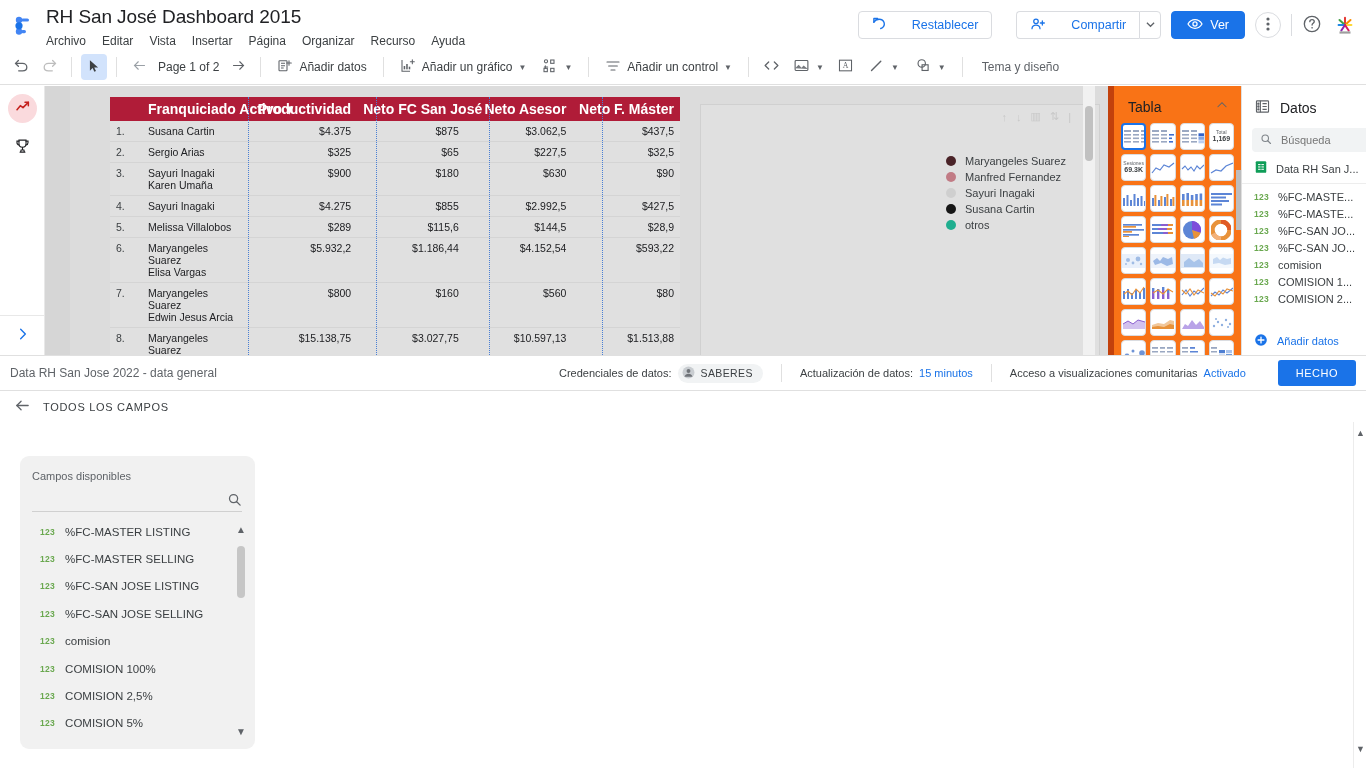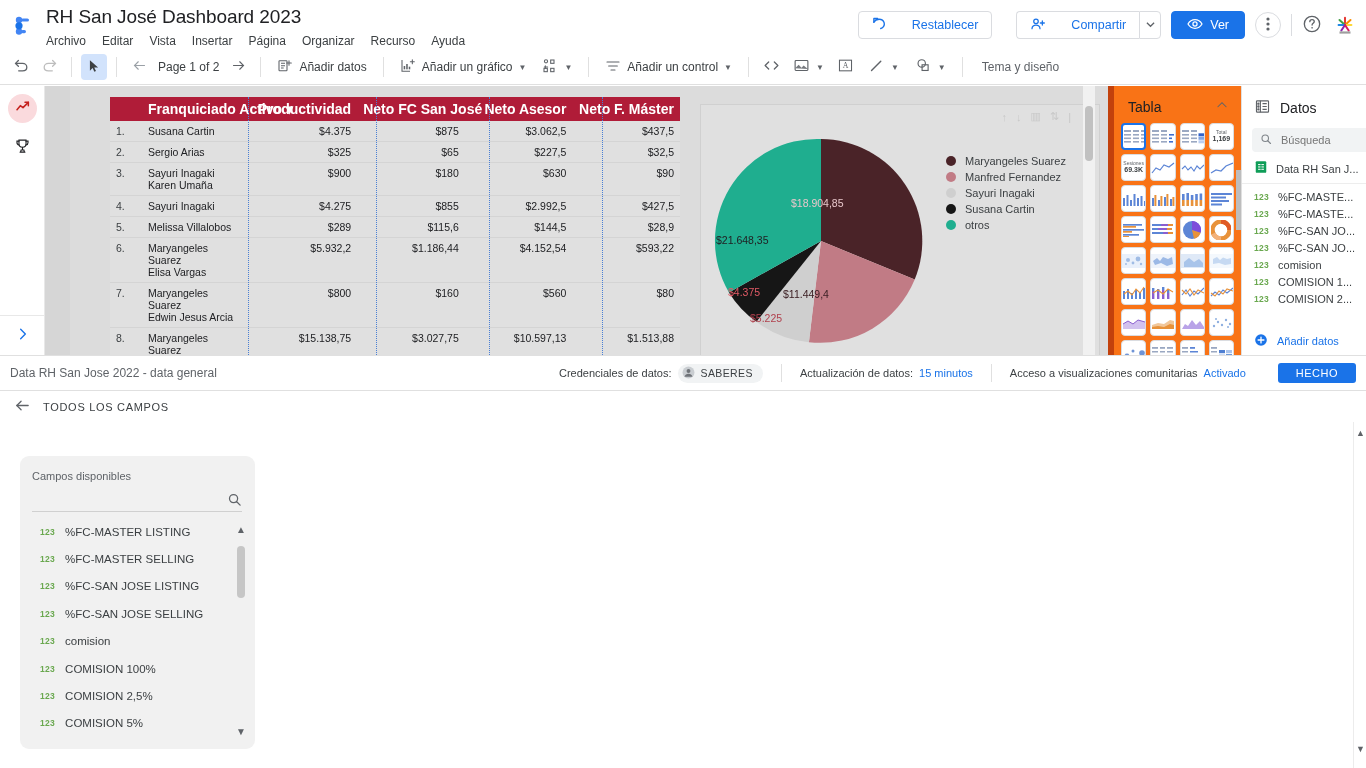--- a/index.html
+++ b/index.html
@@ -139,21 +139,21 @@
   
   .statusbar { position:absolute; left:0; top:355px; width:1366px; height:36px; background:#fff;
                border-top:1px solid #e0e0e0; border-bottom:1px solid #e0e0e0; display:flex; align-items:center; }
   .sb-left { margin-left:10px; font-size:12px; color:#5f6368; }
   .sb-right { margin-left:auto; display:flex; align-items:center; gap:0; font-size:11px; color:#3c4043; }
   .sb-seg { padding:0 18px; display:flex; align-items:center; gap:6px; white-space:nowrap; }
   .sb-sep { width:1px; height:18px; background:#e0e0e0; }
   .cred-pill { display:flex; align-items:center; gap:6px; background:#f1f3f4; border-radius:10px;
                padding:2px 10px 2px 4px; font-size:10.5px; color:#3c4043; letter-spacing:.4px; }
   .lnk { color:#1a73e8; cursor:pointer; }
-  .btn-hecho { background:#1a73e8; color:#fff; font-size:11px; letter-spacing:.5px; height:20px;
+  .btn-hecho { background:#1a73e8; color:#fff; font-size:11px; letter-spacing:.5px; height:26px;
                padding:0 18px; display:flex; align-items:center; border-radius:3px; margin-right:10px;
                margin-left:14px; cursor:pointer; }
   .drag-dots { position:absolute; left:676px; top:353px; width:18px; height:5px;
                display:flex; gap:2px; align-items:center; }
   .drag-dots i { width:2px; height:2px; background:#4a7fd4; border-radius:50%; }
 
   
   .breadcrumb { position:absolute; left:0; top:392px; width:1366px; height:30px;
                 display:flex; align-items:center; gap:12px; padding-left:14px; background:#fff; }
   .bc-txt { font-size:11px; color:#3c4043; letter-spacing:.7px; }
@@ -187,21 +187,21 @@
   <div class="header">
     <div class="logo">
       <svg width="24" height="24" viewBox="0 0 24 24">
         <circle cx="7" cy="6" r="3.2" fill="#4285f4"></circle>
         <circle cx="7" cy="17.5" r="3.2" fill="#4285f4"></circle>
         <circle cx="7" cy="11.8" r="3.6" fill="#1a73e8"></circle>
         <rect x="9" y="4.4" width="8" height="3.2" rx="1.6" fill="#4285f4"></rect>
         <rect x="9" y="16" width="5" height="3.2" rx="1.6" fill="#4285f4"></rect>
       </svg>
     </div>
-    <div class="doc-title">RH San José Dashboard 2023</div>
+    <div class="doc-title">RH San José Dashboard 2015</div>
     <div class="menubar">
       <div class="mi">Archivo</div>
       <div class="mi">Editar</div>
       <div class="mi">Vista</div>
       <div class="mi">Insertar</div>
       <div class="mi">Página</div>
       <div class="mi">Organizar</div>
       <div class="mi">Recurso</div>
       <div class="mi">Ayuda</div>
     </div>
@@ -547,35 +547,20 @@
     <div class="chart-title-cut">productividad</div>
     <div class="pie-widget">
       <div class="pie-tools">
         <span>↑</span>
         <span>↓</span>
         <span>▥</span>
         <span>⇅</span>
         <span>|</span>
         <span>⋮</span>
       </div>
-      <div class="pie-canvas">
-        <svg width="230" height="220" viewBox="0 0 230 220">
-
-          <path d="M115 108 L115 6 A102 102 0 0 1 208.7 146.6 Z" fill="#4a2328"></path>
-          <path d="M115 108 L208.7 146.6 A102 102 0 0 1 102.9 209.2 Z" fill="#c17b85"></path>
-          <path d="M115 108 L102.9 209.2 A102 102 0 0 1 50.4 188.7 Z" fill="#cfcfcf"></path>
-          <path d="M115 108 L50.4 188.7 A102 102 0 0 1 22.9 159.4 Z" fill="#161616"></path>
-          <path d="M115 108 L22.9 159.4 A102 102 0 0 1 115 6 Z" fill="#1fae8f"></path>
-        </svg>
-        <div class="slice-lbl" style="left:85px; top:64px; color:#e8c7cb;">$18.904,85</div>
-        <div class="slice-lbl" style="left:77px; top:155px; color:#3c2024;">$11.449,4</div>
-        <div class="slice-lbl" style="left:44px; top:179px; color:#b0404d;">$5.225</div>
-        <div class="slice-lbl" style="left:22px; top:153px; color:#e05a66;">$4.375</div>
-        <div class="slice-lbl" style="left:10px; top:101px; color:#202124;">$21.648,35</div>
-      </div>
       <div class="legend" id="pie-legend">
           <div class="legend-row">
             <span class="legend-dot" style="background: rgb(74, 35, 40);"></span>
             <span class="legend-txt">Maryangeles Suarez</span>
           </div>
           <div class="legend-row">
             <span class="legend-dot" style="background: rgb(193, 123, 133);"></span>
             <span class="legend-txt">Manfred Fernandez</span>
           </div>
           <div class="legend-row">

